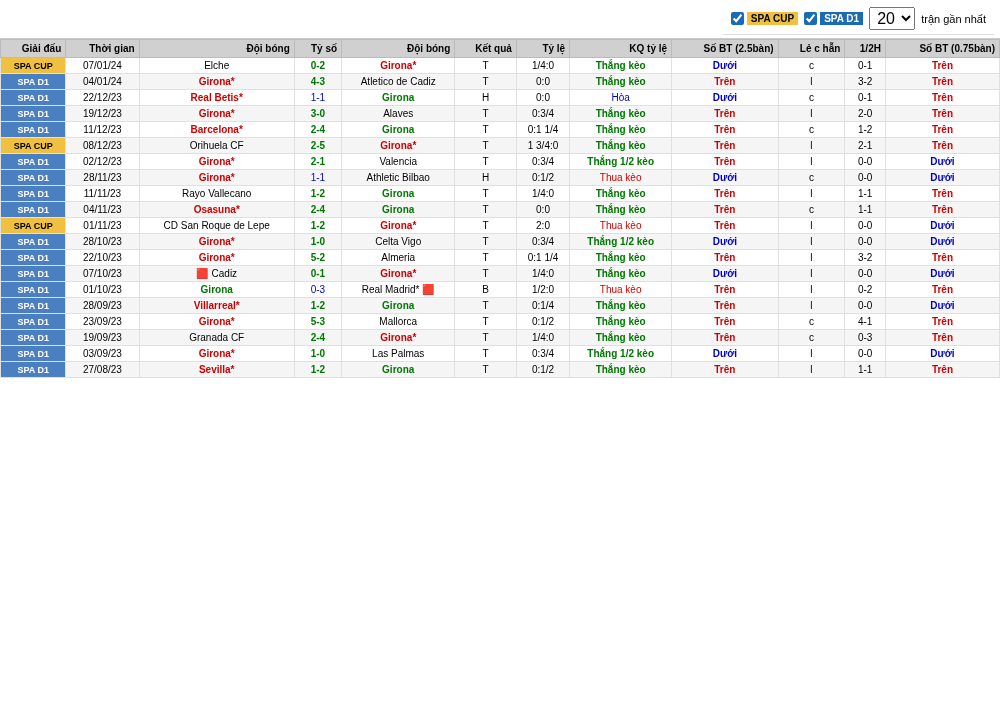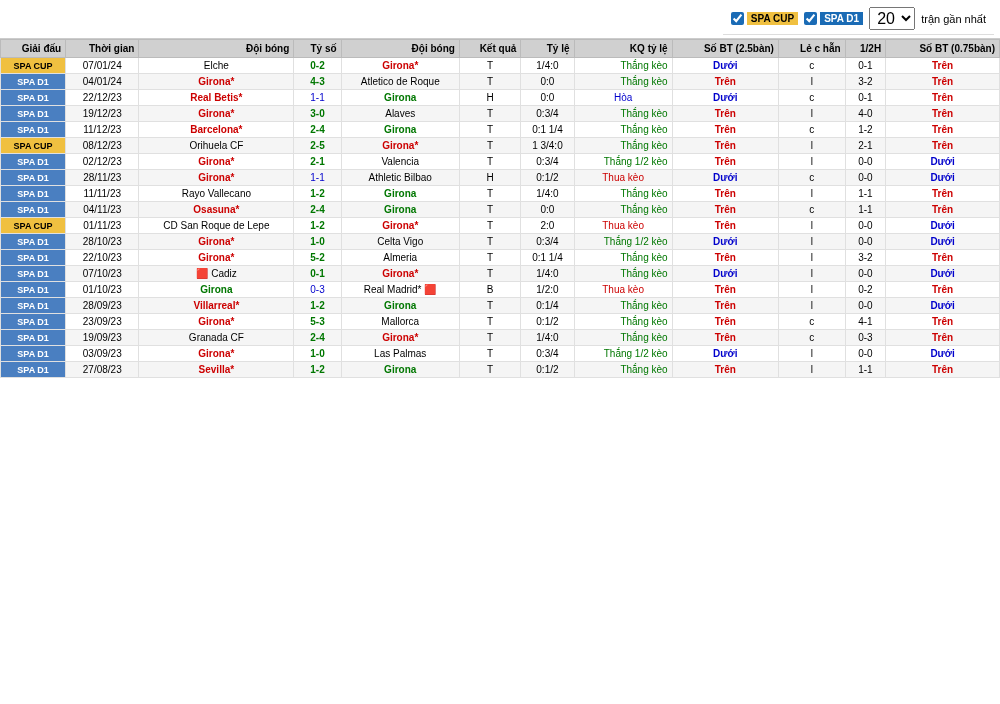--- a/index.html
+++ b/index.html
@@ -121,21 +121,21 @@
 
     .score-green {
       color: #007700;
       font-weight: bold;
     }
 
     .score-blue {
       color: #0000cc;
     }
 
-    .kq-thang { color: #007700; font-weight: normal; text-align: right; }
+    .kq-thang { color: #007700; font-weight: bold; }
     .kq-thua { color: #cc0000; }
     .kq-hoa { color: #0000cc; }
 
     .over { color: #cc0000; font-weight: bold; }
     .under { color: #0000cc; font-weight: bold; }
 
     .filter-bar-wrapper {
       display: flex;
       align-items: center;
       justify-content: flex-end;
@@ -196,21 +196,21 @@
         <td class="under">Dưới</td>
         <td>c</td>
         <td>0-1</td>
         <td class="over">Trên</td>
       </tr>
       <tr>
         <td class="league-spa-d1">SPA D1</td>
         <td>04/01/24</td>
         <td class="team-red">Girona*</td>
         <td class="score-green">4-3</td>
-        <td>Atletico de Roque</td>
+        <td>Atletico de Cadiz</td>
         <td>T</td>
         <td>0:0</td>
         <td class="kq-thang">Thắng kèo</td>
         <td class="over">Trên</td>
         <td>l</td>
         <td>3-2</td>
         <td class="over">Trên</td>
       </tr>
       <tr>
         <td class="league-spa-d1">SPA D1</td>
@@ -230,21 +230,21 @@
         <td class="league-spa-d1">SPA D1</td>
         <td>19/12/23</td>
         <td class="team-red">Girona*</td>
         <td class="score-green">3-0</td>
         <td>Alaves</td>
         <td>T</td>
         <td>0:3/4</td>
         <td class="kq-thang">Thắng kèo</td>
         <td class="over">Trên</td>
         <td>l</td>
-        <td>4-0</td>
+        <td>2-0</td>
         <td class="over">Trên</td>
       </tr>
       <tr>
         <td class="league-spa-d1">SPA D1</td>
         <td>11/12/23</td>
         <td class="team-red">Barcelona*</td>
         <td class="score-green">2-4</td>
         <td class="team-green">Girona</td>
         <td>T</td>
         <td>0:1 1/4</td>

